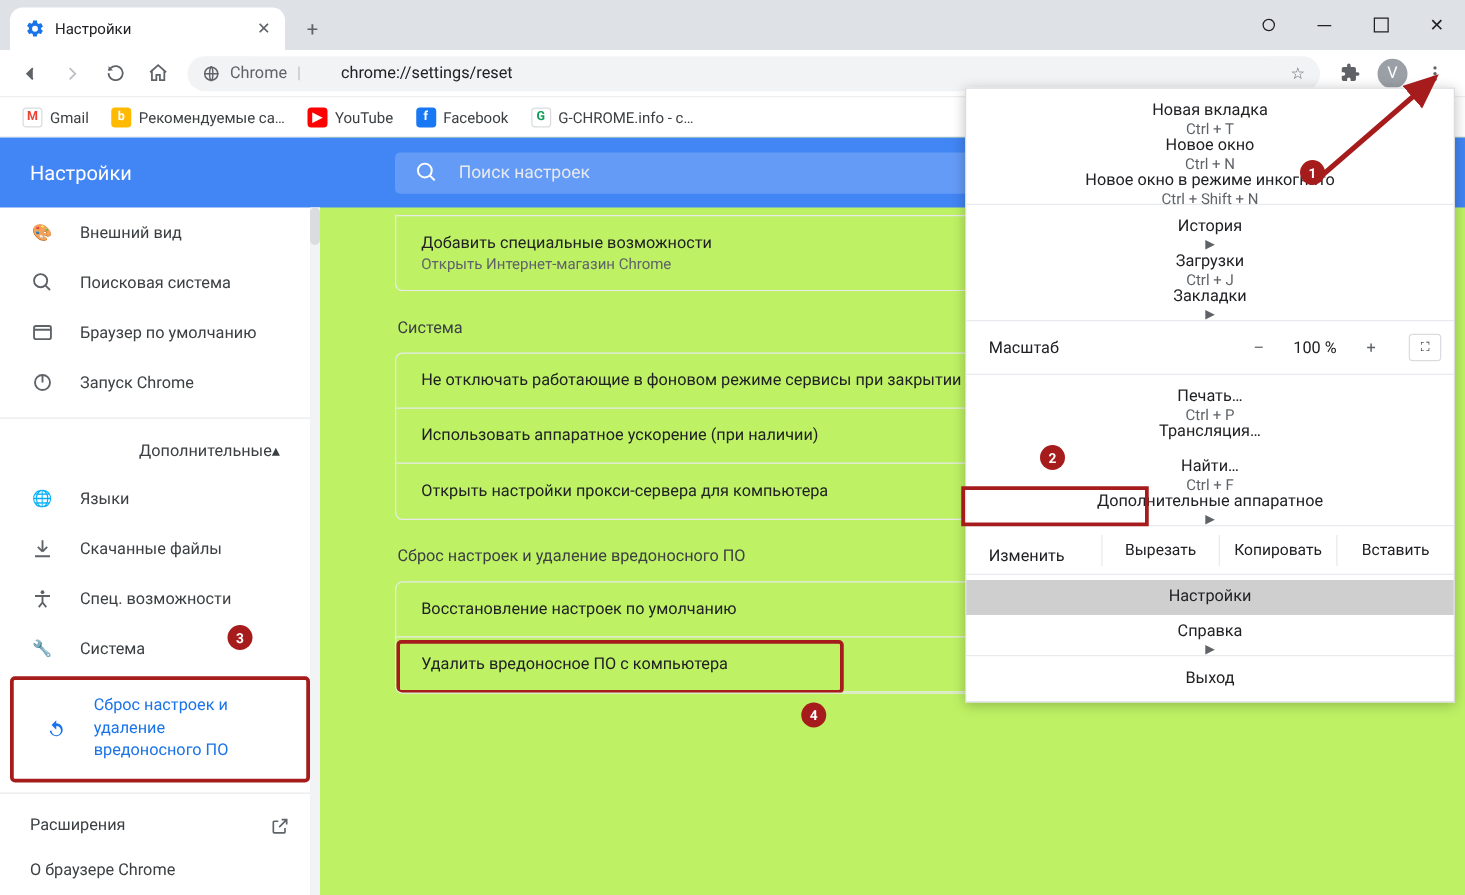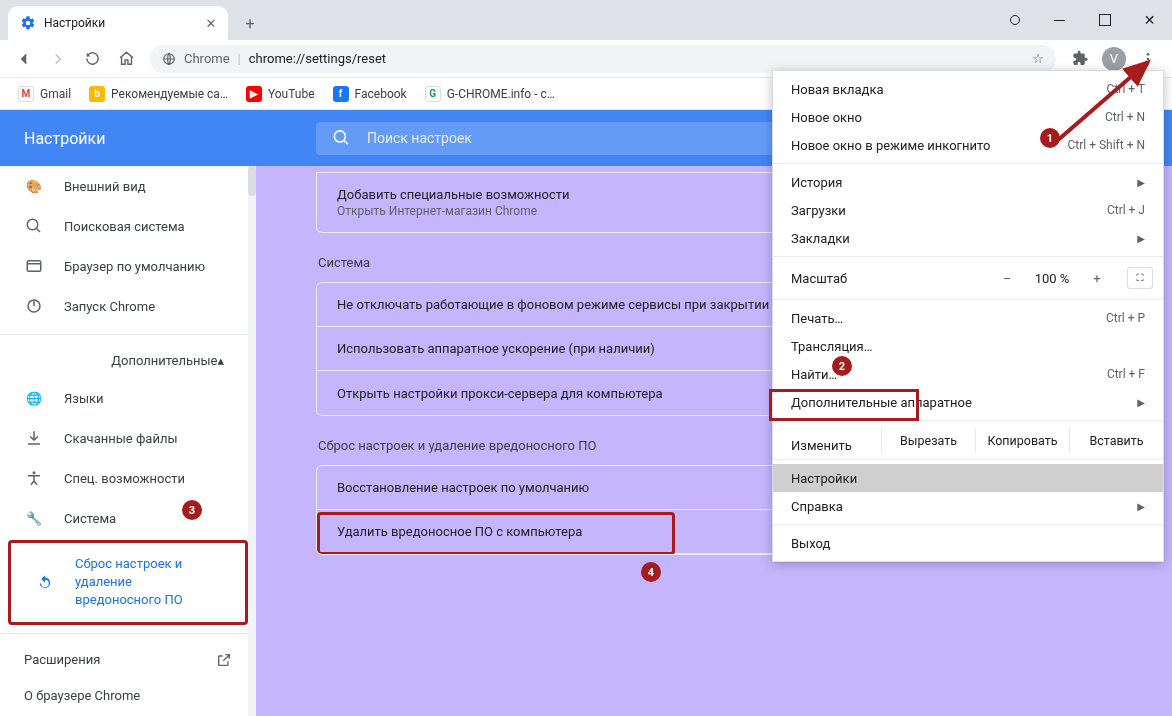--- a/index.html
+++ b/index.html
@@ -18,21 +18,21 @@
   .win-btn.mini::before { content:""; width:11px; height:1px; background:#202124; display:block; }
   .win-btn.maxi::before { content:""; width:10px; height:10px; border:1px solid #202124; display:block; }
   .win-btn.clos { font-size: 14px; }
 
   
   .toolbar { height: 38px; background: #fff; border-bottom: 1px solid #e8eaed; display: flex; align-items: center; padding: 0 8px; gap: 2px; }
   .toolbar .navbtn { width: 32px; height: 32px; display: flex; align-items: center; justify-content: center; color: #5f6368; border-radius: 50%; }
   .toolbar .navbtn.disabled { color: #bdc1c6; }
   .omnibox { flex: 1; height: 28px; background: #f1f3f4; border-radius: 14px; display: flex; align-items: center; padding: 0 12px; margin: 0 6px; gap: 8px; color: #5f6368; font-size: 13px; }
   .omnibox .sep { color: #c0c0c0; }
-  .omnibox .url-dark { color: #202124; }
+  .omnibox .url-dark { color: #202124; margin-left: 24px; }
   .toolbar .rbtn { width: 32px; height: 32px; display: flex; align-items: center; justify-content: center; color: #5f6368; border-radius: 50%; }
   .avatar { width: 24px; height: 24px; border-radius: 50%; background: #9aa0a6; color: #fff; font-size: 13px; display: flex; align-items: center; justify-content: center; }
 
   
   .bmbar { height: 32px; background: #fff; border-bottom: 1px solid #e8eaed; display: flex; align-items: center; padding: 0 12px; gap: 6px; font-size: 12px; color: #3c4043; }
   .bm { display: flex; align-items: center; gap: 6px; padding: 4px 6px; border-radius: 4px; }
   .bm-ico { width: 16px; height: 16px; border-radius: 3px; display: flex; align-items: center; justify-content: center; font-size: 10px; font-weight: bold; color: #fff; }
 
   
   .page { position: relative; height: calc(716px - 40px - 38px - 32px); display: flex; }
@@ -50,32 +50,32 @@
   .sb-item .ico { width: 20px; height: 20px; color: #5f6368; display: flex; align-items: center; justify-content: center; flex: 0 0 20px; }
   .sb-item.active { color: #1a73e8; }
   .sb-item.active .ico { color: #1a73e8; }
   .sb-section { padding: 10px 32px; color: #3c4043; font-size: 13px; display: flex; justify-content: flex-end; align-items: center; }
   .sb-divider { border-top: 1px solid #e8eaed; margin: 8px 0; }
   .sb-bottom { padding: 10px 24px; color: #3c4043; font-size: 13px; display: flex; justify-content: space-between; align-items: center; }
   .redbox { border: 3px solid #a61c1c; border-radius: 4px; }
   .redbox-sb { margin: 2px 8px 2px 8px; padding: 2px 0; }
 
   
-  .content { flex: 1; padding-top: 56px; background: #c4b5fd; overflow: hidden; }
+  .content { flex: 1; padding-top: 56px; background: #bef264; overflow: hidden; }
   .content-inner { margin-left: 60px; width: 680px; padding-top: 6px; }
   .card { border: 1px solid #e8eaed; border-radius: 6px; margin-bottom: 16px; overflow: hidden; }
   .card .row { padding: 14px 20px; border-bottom: 1px solid #e8eaed; font-size: 13px; color: #202124; display: flex; align-items: center; justify-content: space-between; }
   .card .row:last-child { border-bottom: none; }
   .card .row .sub { color: #5f6368; font-size: 12px; margin-top: 2px; }
   .section-title { font-size: 13px; color: #3c4043; margin: 22px 0 12px 2px; }
   .arrow-right { color: #5f6368; font-size: 11px; }
 
   
   .menu { position: absolute; top: 70px; right: 8px; width: 392px; background: #fff; box-shadow: 0 2px 10px rgba(0,0,0,0.25); border: 1px solid #dadce0; z-index: 100; font-size: 13px; color: #202124; padding: 4px 0; }
-  .menu .mrow { display: flex; align-items: center; justify-content: space-between; padding: 6px 18px; height: 28px; }
+  .menu .mrow { display: flex; align-items: center; justify-content: flex-start; padding: 6px 18px; height: 28px; flex-direction: column; }
   .menu .mrow.hl { background: #cfcfcf; }
   .menu .shortcut { color: #5f6368; font-size: 12px; }
   .menu .sub-arrow { color: #5f6368; font-size: 10px; }
   .menu .mdiv { border-top: 1px solid #e8eaed; margin: 4px 0; }
   .menu .zoomrow { display: flex; align-items: center; padding: 4px 10px 4px 18px; height: 34px; gap: 6px; }
   .menu .zoomrow .lbl { flex: 1; }
   .menu .zoomrow .zbtn { width: 28px; text-align: center; color: #5f6368; }
   .menu .zoomrow .zval { width: 50px; text-align: center; }
   .menu .zoomrow .fs { width: 26px; height: 22px; border: 1px solid #dadce0; border-radius: 3px; display: flex; align-items: center; justify-content: center; font-size: 10px; margin-left: 10px;}
   .menu .editrow { display: flex; align-items: flex-end; padding: 2px 0 2px 18px; height: 30px; }

